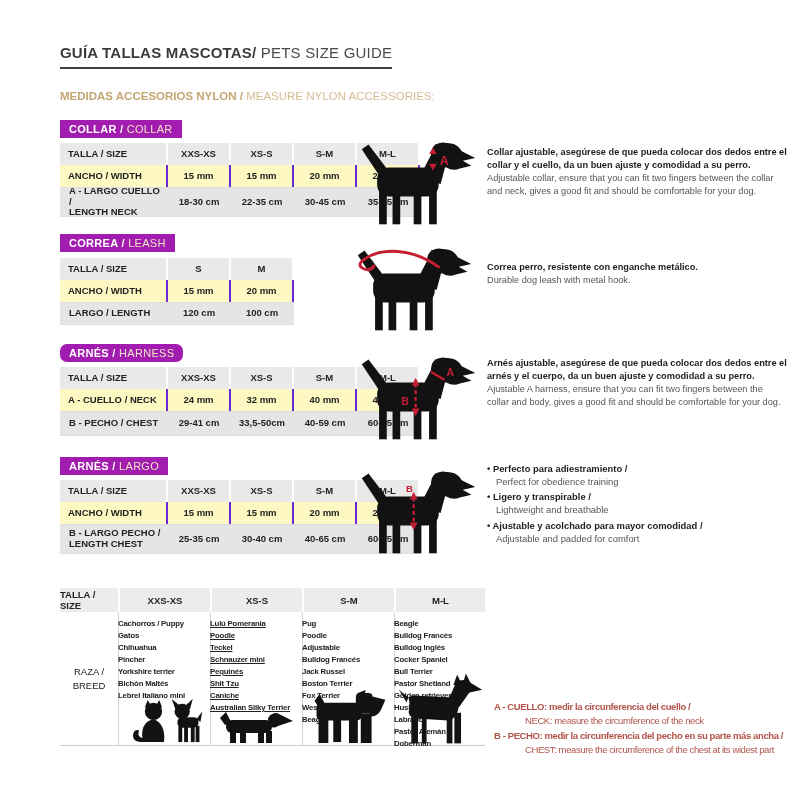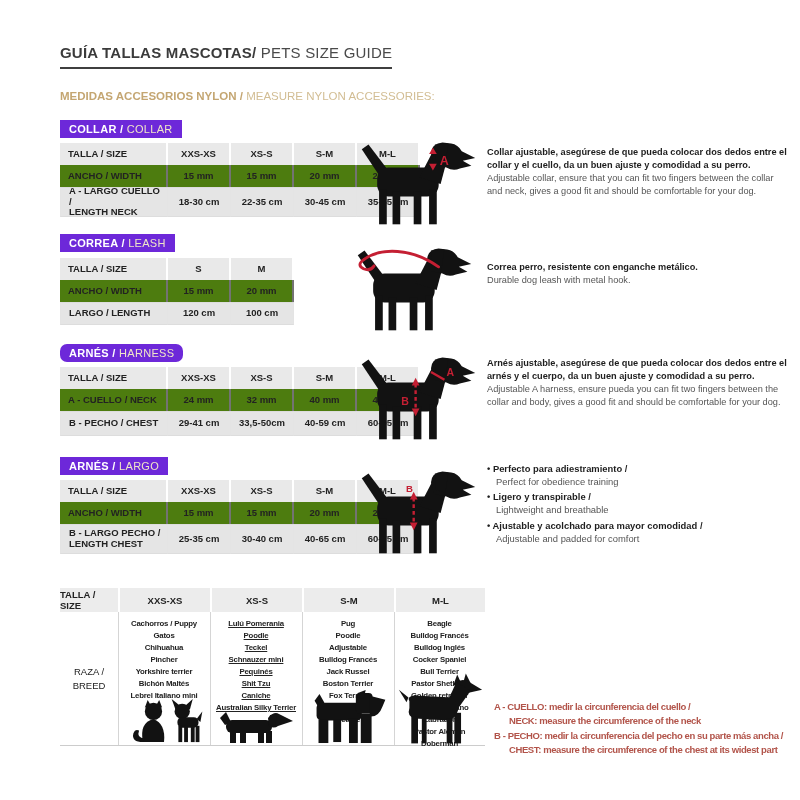--- a/index.html
+++ b/index.html
@@ -7,30 +7,30 @@
   .page{position:relative;width:800px;height:800px;background:#fff;overflow:hidden;}
 
   
   .title{position:absolute;left:60px;top:44px;font-size:15px;font-weight:700;color:#3b3b3b;
          letter-spacing:.2px;border-bottom:2px solid #3f3f3f;padding-bottom:6px;white-space:nowrap;}
   .title .en{font-weight:400;color:#4a4a4a;}
   .subtitle{position:absolute;left:60px;top:90px;font-size:11.5px;font-weight:700;color:#c4a672;white-space:nowrap;}
   .subtitle .en{font-weight:400;color:#d2bd93;}
 
   
-  .badge{position:absolute;left:60px;background:#6d28d9;color:#fff;font-size:11px;font-weight:700;
+  .badge{position:absolute;left:60px;background:#a21caf;color:#fff;font-size:11px;font-weight:700;
          padding:3px 9px;letter-spacing:.3px;white-space:nowrap;}
   .badge .en{font-weight:400;color:#efe4c8;}
 
   
   .tbl{position:absolute;left:60px;display:grid;font-size:9.5px;font-weight:700;color:#222;text-align:center;}
   .cell{display:flex;align-items:center;justify-content:center;padding:1px 3px;line-height:1.15;}
   .lbl{justify-content:flex-start;text-align:left;padding-left:8px;}
   .r1{background:#e9e9e9;border-right:2px solid #fff;}
-  .r2{background:#4d7c0f;border-right:2px solid #737373;}
+  .r2{background:#fef9c3;border-right:2px solid #6d28d9;}
   .r3{background:#e5e5e5;border-top:1px solid #ddd;border-bottom:1px solid #ddd;border-right:1px solid #e4e4e4;}
   .r3.first{border-left:1px solid #e4e4e4;}
 
   
   .dog{position:absolute;width:125px;height:98px;}
   .dog svg{width:100%;height:100%;}
 
   
   .desc{position:absolute;left:487px;width:300px;font-size:9.2px;line-height:1.42;}
   .desc .es{font-weight:700;color:#1e1e1e;}
@@ -45,30 +45,30 @@
   
   .breeds{position:absolute;left:60px;top:588px;width:425px;height:157px;}
   .breeds-head{display:grid;grid-template-columns:58px 92px 92px 92px 91px;height:24px;
                font-size:9.5px;font-weight:700;}
   .bh{background:#ececec;display:flex;align-items:center;justify-content:center;border-left:2px solid #fff;}
   .bh.first{border-left:none;}
   .breeds-body{position:relative;height:133px;border-bottom:1px solid #ccc;}
   .vsep{position:absolute;top:0;bottom:0;width:1px;background:#d5d5d5;}
   .breed-label{position:absolute;left:0;top:0;width:58px;height:100%;display:flex;flex-direction:column;
                align-items:center;justify-content:center;font-size:9.5px;font-weight:400;line-height:1.4;}
-  .breed-col{position:absolute;top:6px;text-align:center;font-size:7.8px;font-weight:700;
+  .breed-col{position:absolute;top:6px;font-size:7.8px;font-weight:700;
              letter-spacing:-.2px;line-height:12px;color:#222;}
   .animal{position:absolute;bottom:1px;display:flex;justify-content:center;}
   .animal svg{display:block;}
 
   
   .notes{position:absolute;left:494px;top:700px;width:302px;font-size:9.5px;line-height:1.5;
          letter-spacing:-.4px;color:#b2544a;}
   .note-bold{font-weight:700;}
-  .note-plain{margin-left:15px;font-weight:700;}
+  .note-plain{margin-left:31px;font-weight:400;}
 </style>
 </head>
 <body>
 
 <div class="page">
 
   <div class="title"><span>GUÍA TALLAS MASCOTAS/</span><span class="en"> PETS SIZE GUIDE</span></div>
   <div class="subtitle"><span>MEDIDAS ACCESORIOS NYLON / </span><span class="en">MEASURE NYLON ACCESSORIES:</span></div>
 
   <div class="badge" style="top:120px;"><span>COLLAR /</span><span class="en"> COLLAR</span></div>
@@ -200,21 +200,21 @@
         <polygon points="58,38 62,30 66,38" fill="#c41f33"></polygon>
         <polygon points="58,62 66,62 62,70" fill="#c41f33"></polygon>
         <text x="94" y="28" font-size="11" font-weight="bold" fill="#c41f33">A</text>
         <text x="47" y="58" font-size="11" font-weight="bold" fill="#c41f33">B</text>
       </g>
     </svg>
   </div>
 
   <div class="desc" style="top:357px;">
     <div class="es">Arnés ajustable, asegúrese de que pueda colocar dos dedos entre el arnés y el cuerpo, da un buen ajuste y comodidad a su perro.</div>
-    <div class="en">Adjustable A harness, ensure pueda you can fit two fingers between the collar and body, gives a good fit and should be comfortable for your dog.</div>
+    <div class="en">Ajustable A harness, ensure that you can fit two fingers between the collar and body, gives a good fit and should be comfortable for your dog.</div>
   </div>
 
   <div class="badge" style="top:457px;"><span>ARNÉS /</span><span class="en"> LARGO</span></div>
 
   <div class="tbl" style="top:480px;grid-template-columns:108px 63px 63px 63px 63px;grid-template-rows:22px 22px 30px;">
     <div class="cell lbl r1">TALLA / SIZE</div>
     <div class="cell r1">XXS-XS</div>
     <div class="cell r1">XS-S</div>
     <div class="cell r1">S-M</div>
     <div class="cell r1">M-L</div>

